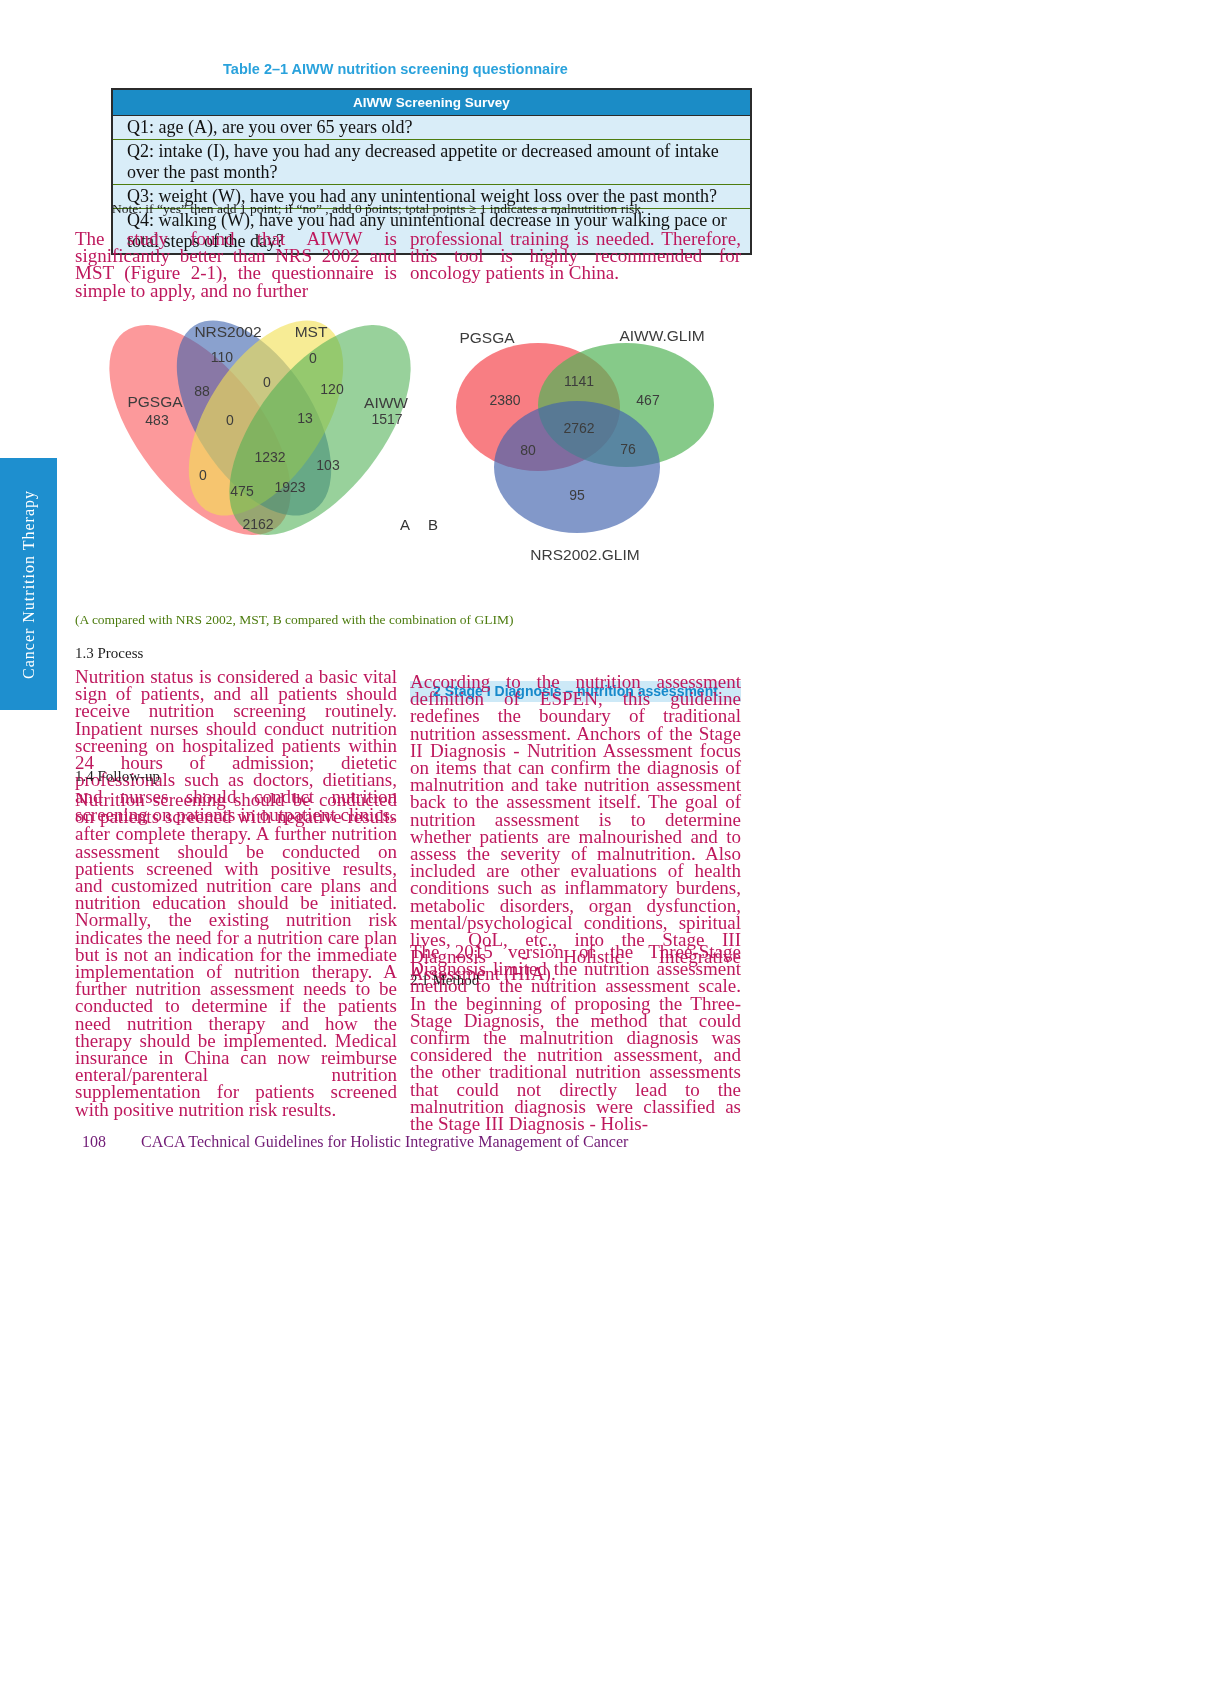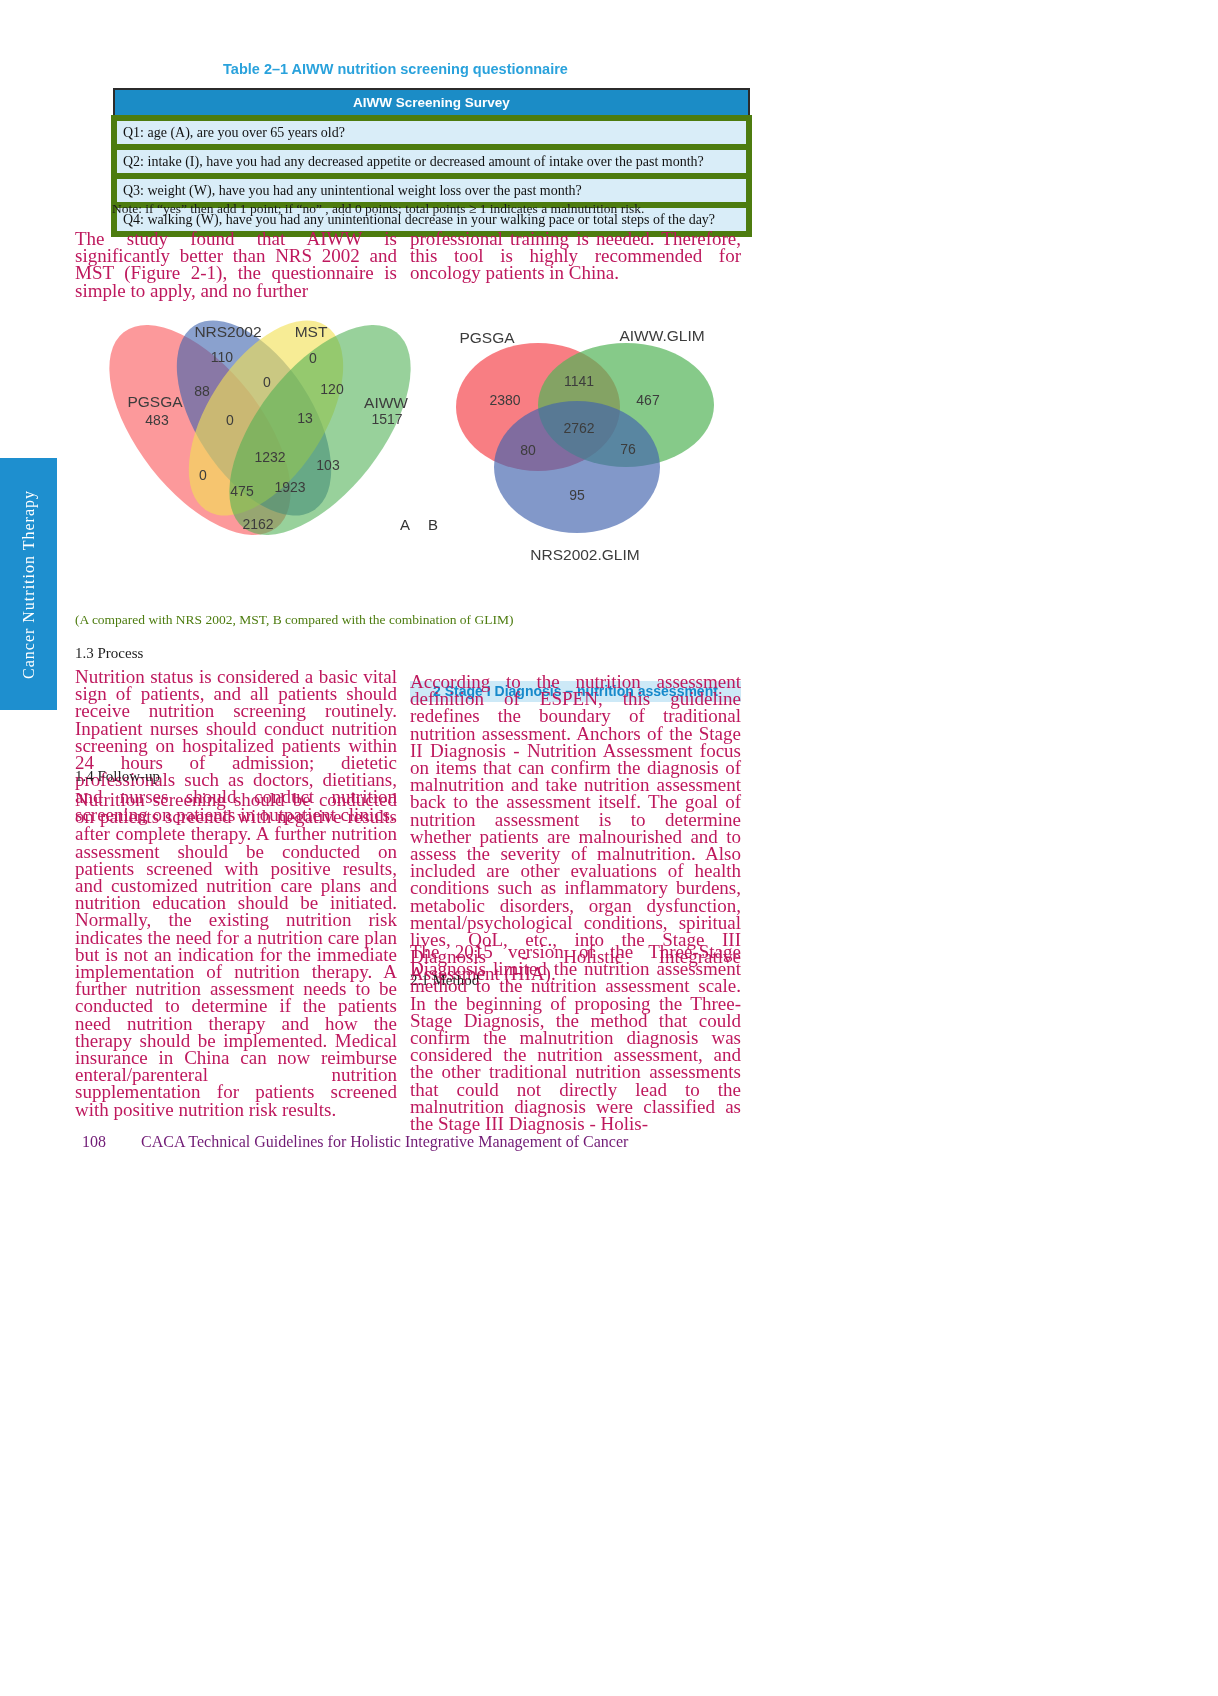--- a/index.html
+++ b/index.html
@@ -24,22 +24,22 @@
   }
   table.survey {
     position:absolute; top:88px; left:75px; width:641px;
     border-collapse:collapse; border:2px solid #2b2b2b;margin-left:36px;
   }
   table.survey th {
     background:#1b8cc6; color:#ffffff; font-family:"Liberation Sans", sans-serif;
     font-size:13.5px; font-weight:bold; height:23px; border:1px solid #2b2b2b; text-align:center;
   }
   table.survey td {
-    background:#d9edf8; font-size:14px; color:#111; height:21px;
-    border:6px solid #4d7c0f; padding:1px 6px;
+    background:#d9edf8; font-size:18px; color:#111; height:21px;
+    border:1px solid #4d7c0f; padding:1px 14px;
   }
   .table-note { position:absolute; top:201px; left:75px; width:655px; font-size:13.5px; color:#1a1a1a;margin-left:37px; }
   
   .coltext { font-size:19px; line-height:17.2px; text-align:justify; color:#be185d; }
   .intro-left  { position:absolute; top:230px; left:75px;  width:322px; }
   .intro-right { position:absolute; top:230px; left:410px; width:331px; }
   .sec-head { position:absolute; font-size:15px; color:#1f1f1f; font-family:"Liberation Serif", serif; }
   .h13 { top:645px; left:75px; }
   .b13 { position:absolute; top:668px; left:75px; width:322px; }
   .h14 { top:768px; left:75px; }

